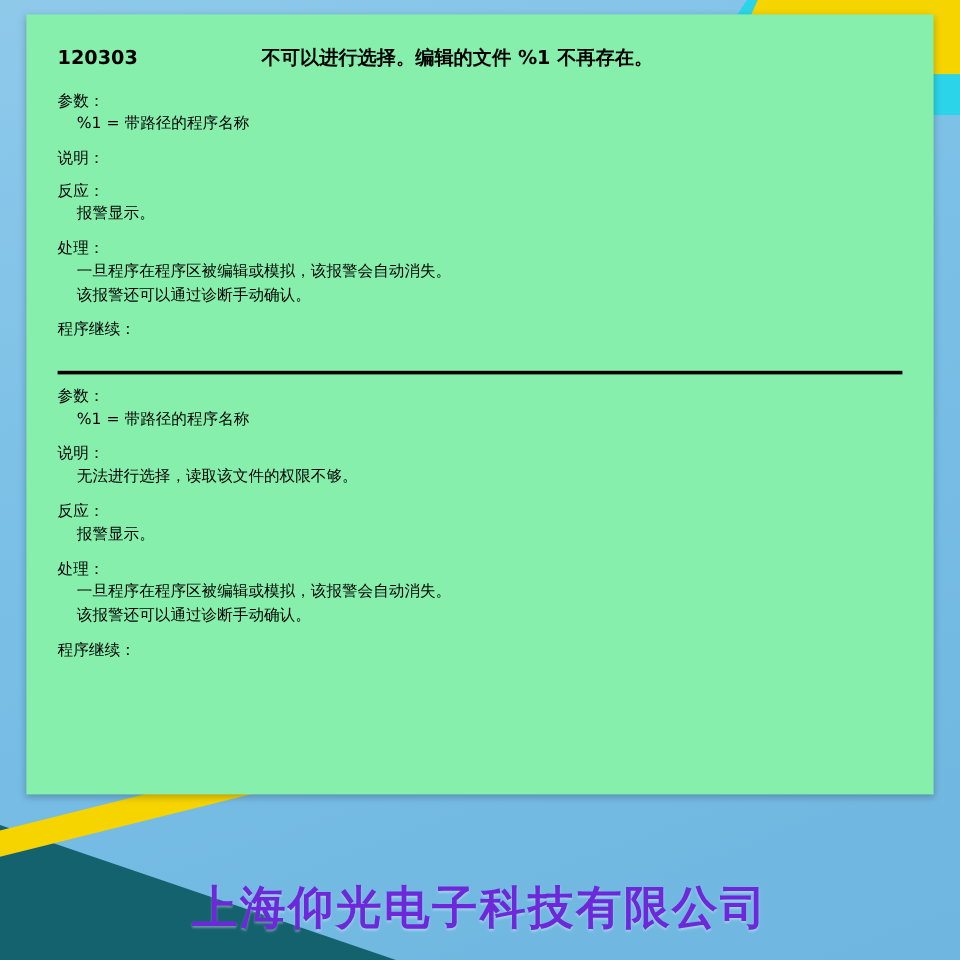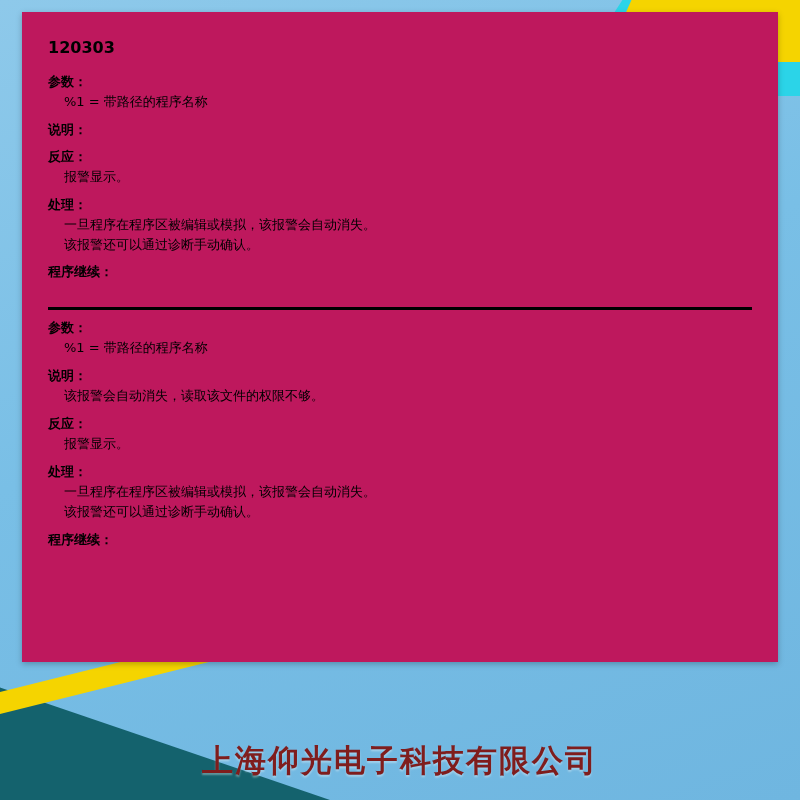--- a/index.html
+++ b/index.html
@@ -96,34 +96,34 @@
 
   
   #watermark {
     position: absolute;
     left: 0;
     right: 0;
     bottom: 18px;
     text-align: center;
     font-family: "DejaVu Sans", sans-serif;
     font-weight: bold;
-    font-size: 31px;
+    font-size: 38px;
     letter-spacing: 2px;
-    color: #7f1d1d;
+    color: #6d28d9;
     text-shadow: 0 2px 2px rgba(255,255,255,0.35);
   }
 
   
   #page {
     position: absolute;
     left: 22px;
     top: 12px;
     width: 756px;
     height: 650px;
-    background: #be185d;
+    background: #86efac;
     box-shadow: 0 2px 6px rgba(0,0,0,0.25);
     overflow: hidden;
   }
   .doc-inner {
     padding: 16px 26px 0 26px;
     box-sizing: border-box;
     font-family: "DejaVu Sans", sans-serif;
     color: #000;
   }
 
@@ -142,21 +142,21 @@
     flex: 0 0 170px;
   }
   .entry-title {
     font-size: 16px;
     font-weight: bold;
     flex: 1 1 auto;
   }
 
   .sec-label {
     font-size: 13px;
-    font-weight: bold;
+    font-weight: normal;
     margin: 9px 0 2px 0;
   }
   .sec-line {
     font-size: 13px;
     margin: 1px 16px;
     line-height: 1.45;
   }
   .mono-ish {
     font-family: "DejaVu Sans", sans-serif;
   }
@@ -180,20 +180,21 @@
   <div class="yellow"></div>
   <div class="label">免费咨询</div>
 </div>
 
 <div id="page">
   <div class="doc-inner">
 
     <div class="entry">
       <div class="entry-head">
         <div class="entry-code">120303</div>
+        <div class="entry-title">不可以进行选择。编辑的文件 %1 不再存在。</div>
       </div>
 
       <div class="sec-label">参数：</div>
       <div class="sec-line mono-ish">%1 = 带路径的程序名称</div>
 
       <div class="sec-label">说明：</div>
 
       <div class="sec-label">反应：</div>
       <div class="sec-line">报警显示。</div>
 
@@ -205,21 +206,21 @@
     </div>
 
     <hr class="rule">
 
     <div class="entry">
 
       <div class="sec-label">参数：</div>
       <div class="sec-line mono-ish">%1 = 带路径的程序名称</div>
 
       <div class="sec-label">说明：</div>
-      <div class="sec-line">该报警会自动消失，读取该文件的权限不够。</div>
+      <div class="sec-line">无法进行选择，读取该文件的权限不够。</div>
 
       <div class="sec-label">反应：</div>
       <div class="sec-line">报警显示。</div>
 
       <div class="sec-label">处理：</div>
       <div class="sec-line">一旦程序在程序区被编辑或模拟，该报警会自动消失。</div>
       <div class="sec-line">该报警还可以通过诊断手动确认。</div>
 
       <div class="sec-label">程序继续：</div>
       <div class="sec-line"></div>

